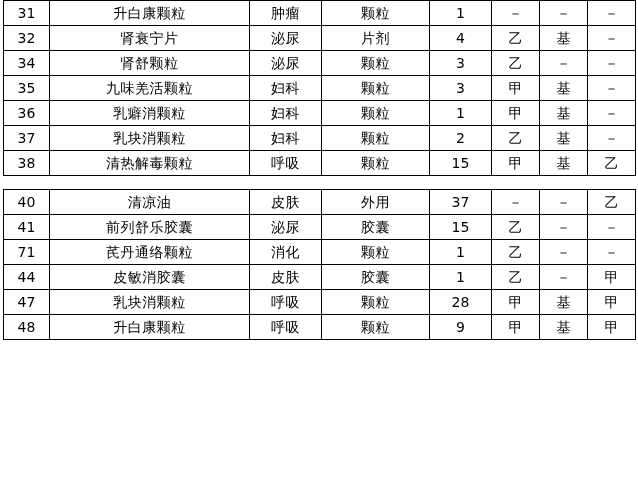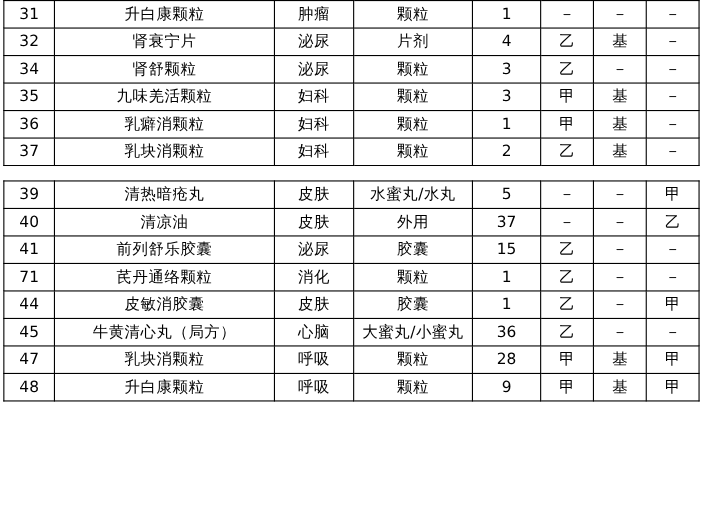--- a/index.html
+++ b/index.html
@@ -127,50 +127,50 @@
           <tr>
             <td class="num-cell">37</td>
             <td class="name-cell">乳块消颗粒</td>
             <td class="name-cell">妇科</td>
             <td class="name-cell">颗粒</td>
             <td class="num-cell">2</td>
             <td class="mark-cell">乙</td>
             <td class="mark-cell">基</td>
             <td class="mark-cell">－</td>
           </tr>
+          <tr>
+            <td class="num-cell">38</td>
+            <td class="name-cell">清热解毒颗粒</td>
+            <td class="name-cell">呼吸</td>
+            <td class="name-cell">颗粒</td>
+            <td class="num-cell">15</td>
+            <td class="mark-cell">甲</td>
+            <td class="mark-cell">基</td>
+            <td class="mark-cell">乙</td>
+          </tr>
         </tbody>
     </table>
   </div>
 
   <div class="gap"></div>
 
   <div class="table-block">
     <table class="grid">
       <colgroup>
         <col class="c0">
           <col class="c1">
           <col class="c2">
           <col class="c3">
           <col class="c4">
           <col class="c5">
           <col class="c6">
           <col class="c7">
       </colgroup>
       <tbody>
           <tr>
-            <td class="num-cell">39</td>
-            <td class="name-cell">清热暗疮丸</td>
-            <td class="name-cell">皮肤</td>
-            <td class="name-cell">水蜜丸/水丸</td>
-            <td class="num-cell">5</td>
-            <td class="mark-cell">－</td>
-            <td class="mark-cell">－</td>
-            <td class="mark-cell">甲</td>
-          </tr>
-          <tr>
             <td class="num-cell">40</td>
             <td class="name-cell">清凉油</td>
             <td class="name-cell">皮肤</td>
             <td class="name-cell">外用</td>
             <td class="num-cell">37</td>
             <td class="mark-cell">－</td>
             <td class="mark-cell">－</td>
             <td class="mark-cell">乙</td>
           </tr>
           <tr>
@@ -197,30 +197,20 @@
             <td class="num-cell">44</td>
             <td class="name-cell">皮敏消胶囊</td>
             <td class="name-cell">皮肤</td>
             <td class="name-cell">胶囊</td>
             <td class="num-cell">1</td>
             <td class="mark-cell">乙</td>
             <td class="mark-cell">－</td>
             <td class="mark-cell">甲</td>
           </tr>
           <tr>
-            <td class="num-cell">45</td>
-            <td class="name-cell">牛黄清心丸（局方）</td>
-            <td class="name-cell">心脑</td>
-            <td class="name-cell">大蜜丸/小蜜丸</td>
-            <td class="num-cell">36</td>
-            <td class="mark-cell">乙</td>
-            <td class="mark-cell">－</td>
-            <td class="mark-cell">－</td>
-          </tr>
-          <tr>
             <td class="num-cell">47</td>
             <td class="name-cell">乳块消颗粒</td>
             <td class="name-cell">呼吸</td>
             <td class="name-cell">颗粒</td>
             <td class="num-cell">28</td>
             <td class="mark-cell">甲</td>
             <td class="mark-cell">基</td>
             <td class="mark-cell">甲</td>
           </tr>
           <tr>

